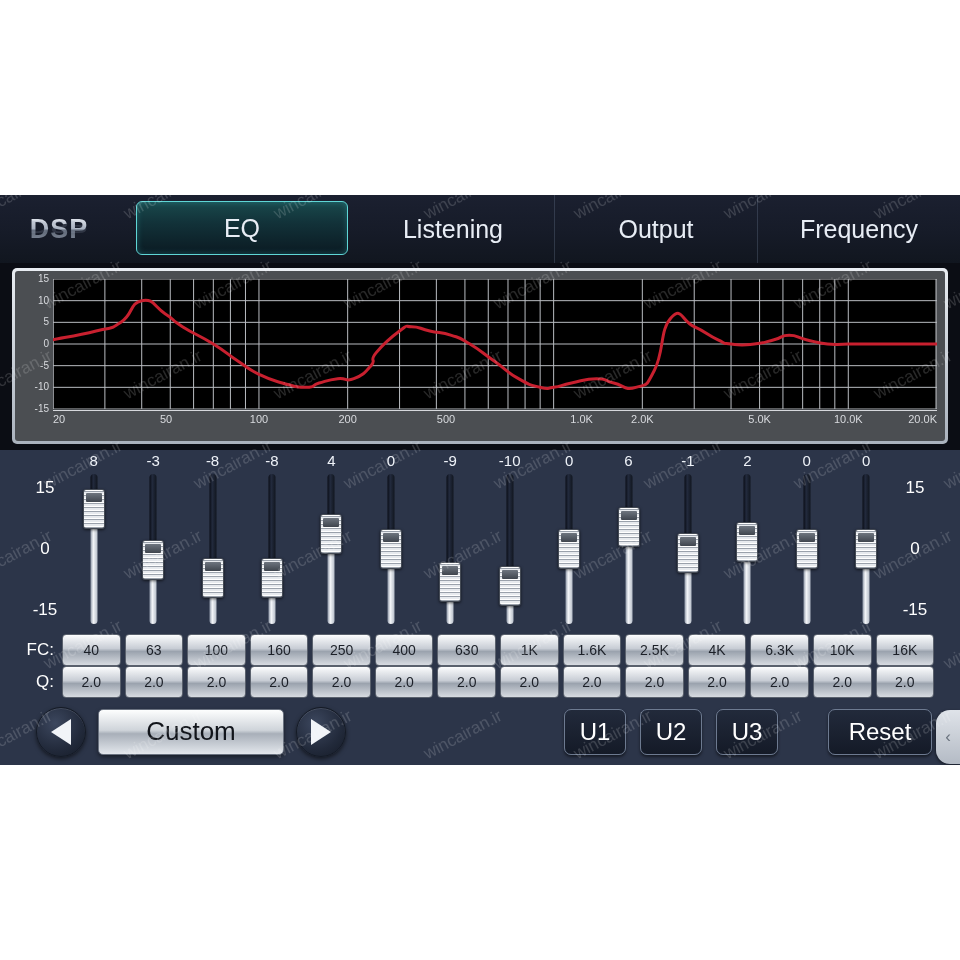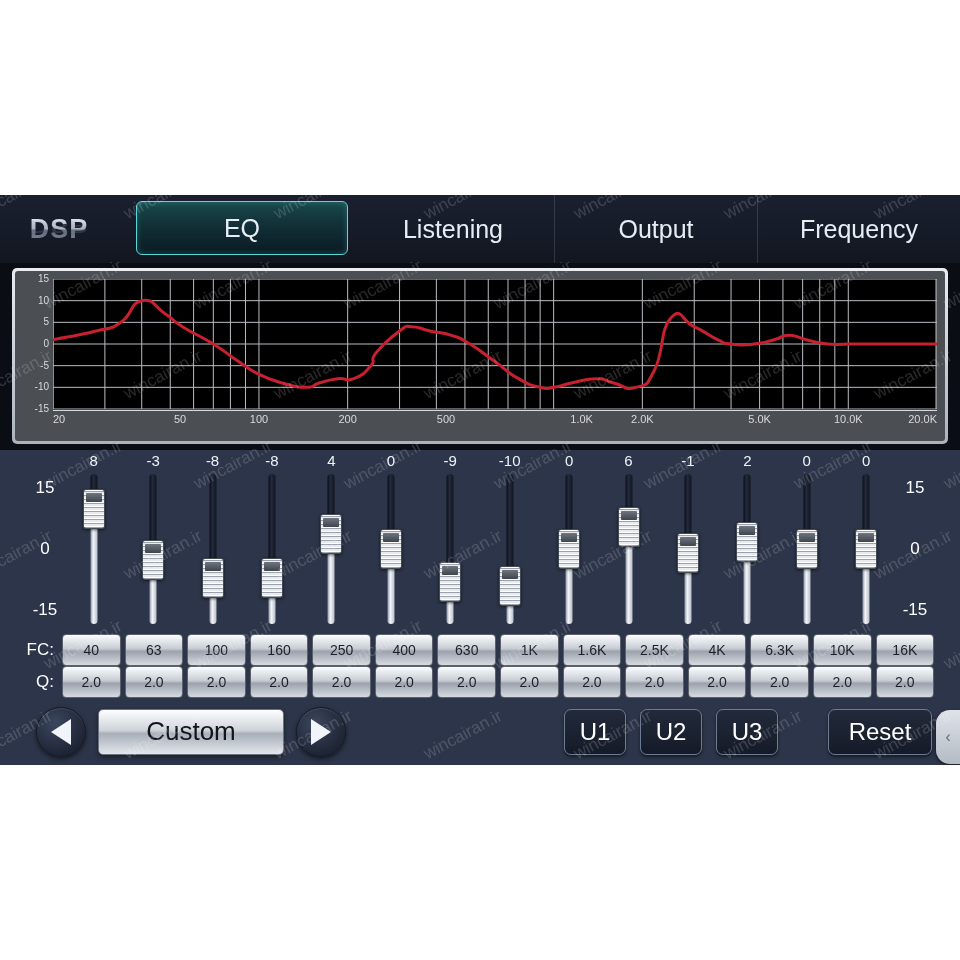--- a/index.html
+++ b/index.html
@@ -380,21 +380,21 @@
             <div class="ylab" style="top: 3px; left: 0px; right: auto; width: 38px; padding-right: 4px;">15</div>
             <div class="ylab" style="top: 24.6667px; left: 0px; right: auto; width: 38px; padding-right: 4px;">10</div>
             <div class="ylab" style="top: 46.3333px; left: 0px; right: auto; width: 38px; padding-right: 4px;">5</div>
             <div class="ylab" style="top: 68px; left: 0px; right: auto; width: 38px; padding-right: 4px;">0</div>
             <div class="ylab" style="top: 89.6667px; left: 0px; right: auto; width: 38px; padding-right: 4px;">-5</div>
             <div class="ylab" style="top: 111.333px; left: 0px; right: auto; width: 38px; padding-right: 4px;">-10</div>
             <div class="ylab" style="top: 133px; left: 0px; right: auto; width: 38px; padding-right: 4px;">-15</div>
           </div>
         <div id="xlabels">
             <div class="xlab" style="left: 38px; transform: translateX(0px);">20</div>
-            <div class="xlab" style="left: 165px; transform: translateX(-50%);">50</div>
+            <div class="xlab" style="left: 151px; transform: translateX(-50%);">50</div>
             <div class="xlab" style="left: 243.963px; transform: translateX(-50%);">100</div>
             <div class="xlab" style="left: 332.667px; transform: translateX(-50%);">200</div>
             <div class="xlab" style="left: 431px; transform: translateX(-50%);">500</div>
             <div class="xlab" style="left: 538.63px; transform: translateX(-50%); margin-left: 28px;">1.0K</div>
             <div class="xlab" style="left: 627.333px; transform: translateX(-50%);">2.0K</div>
             <div class="xlab" style="left: 744.593px; transform: translateX(-50%);">5.0K</div>
             <div class="xlab" style="left: 833.296px; transform: translateX(-50%);">10.0K</div>
             <div class="xlab" style="left: 922px; transform: translateX(-100%);">20.0K</div>
           </div>
       </div>

